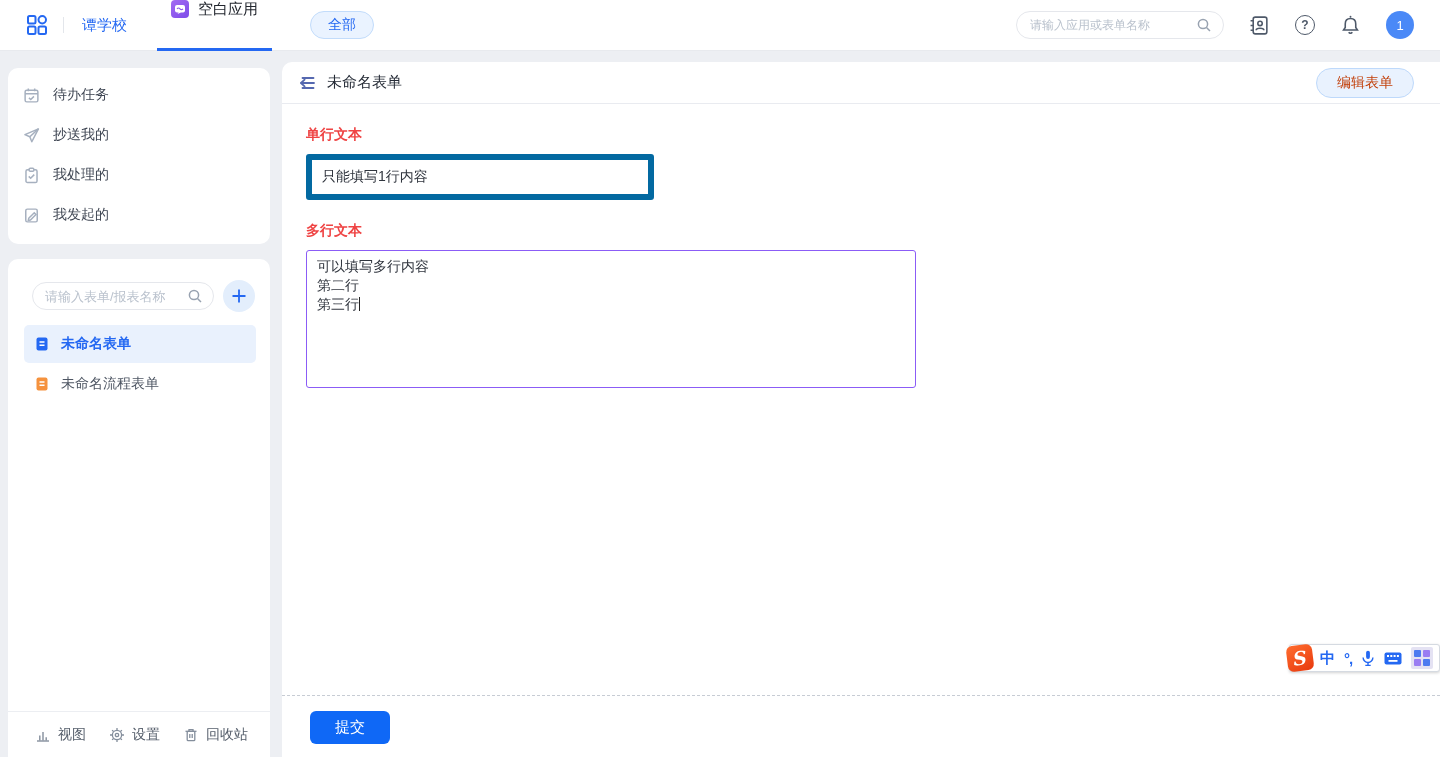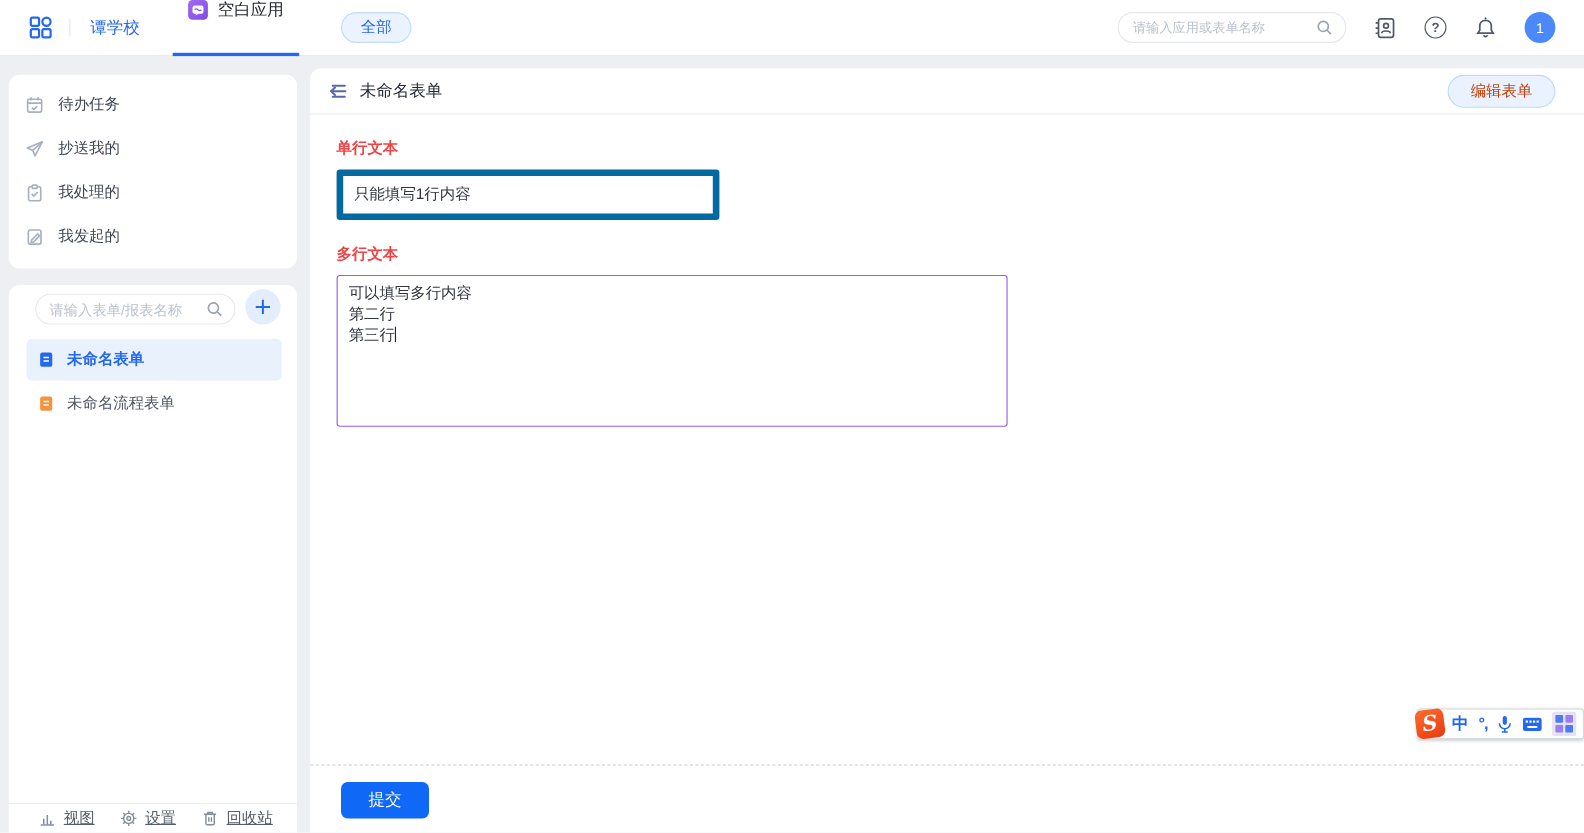--- a/index.html
+++ b/index.html
@@ -64,42 +64,42 @@
     position:absolute; left:8px; width:262px; background:#fff; border-radius:10px;
   }
   .card-tasks { top:68px; height:176px; padding-top:7px; }
   .task-item {
     height:40px; display:flex; align-items:center; gap:13px;
     padding-left:15px; font-size:14px; color:#3f4653; cursor:pointer;
   }
   .task-item .ticon { color:#a6b0bf; }
 
   .card-forms { top:259px; bottom:0; display:flex; flex-direction:column; border-radius:10px 10px 0 0; }
-  .fsearch-row { display:flex; align-items:flex-end; gap:9px; padding:4px 15px 13px 24px; }
+  .fsearch-row { display:flex; align-items:center; gap:9px; padding:21px 15px 13px 24px; }
   .fsearch {
     flex:1; height:28px; border:1px solid #e5e7ec; border-radius:15px;
     display:flex; align-items:center; padding:0 10px 0 12px;
   }
   .fsearch input { flex:1; width:100%; min-width:0; border:0; outline:0; font-size:13px; color:#333; background:transparent; font-family:inherit; }
   .fsearch input::placeholder { color:#bac2cd; }
   .plus-btn {
     width:32px; height:32px; border-radius:50%; background:#e3eefc; border:0;
     color:#2468f2; cursor:pointer; flex:0 0 auto;
     display:flex; align-items:center; justify-content:center;
   }
   .form-item {
     margin:0 14px 2px 16px; height:38px; border-radius:5px;
     display:flex; align-items:center; gap:11px; padding-left:10px;
     font-size:14px; color:#4e5663; cursor:pointer;
   }
   .form-item.selected { background:#e9f1fd; color:#2468f2; font-weight:bold; }
   .side-footer {
-    margin-top:auto; border-top:1px solid #eceef2; height:27px;
+    margin-top:auto; border-top:1px solid #eceef2; height:46px;
     display:flex; align-items:center; justify-content:space-between;
-    padding:0 22px 0 27px; font-size:14px; color:#555e6b;text-decoration:underline;
+    padding:0 22px 0 27px; font-size:14px; color:#555e6b;
   }
   .sf-item { display:flex; align-items:center; gap:7px; cursor:pointer; }
   .sf-item .sficon { color:#848e9c; }
 
   
   .main-card {
     position:absolute; left:282px; top:62px; right:0; bottom:0;
     background:#fff; border-radius:10px 0 0 0;
   }
   .main-header {

